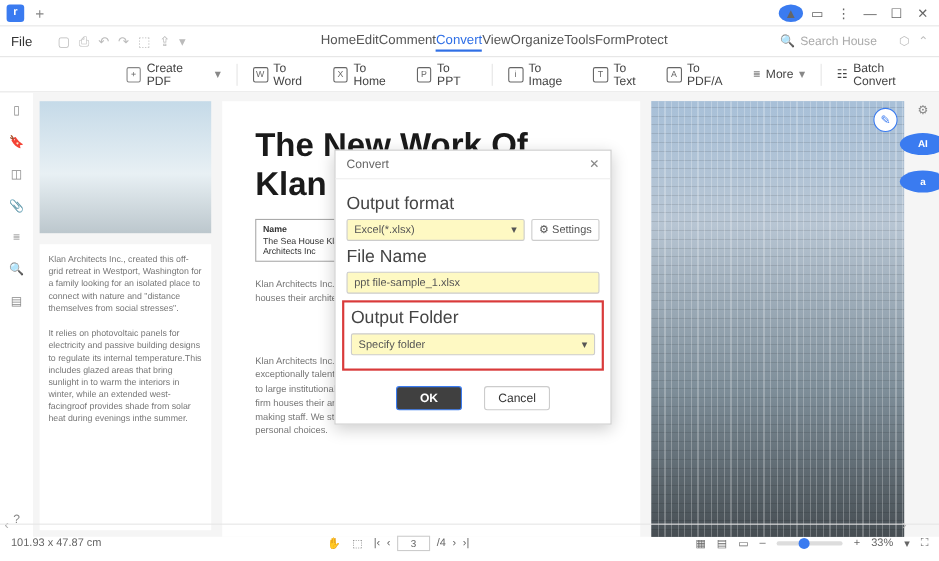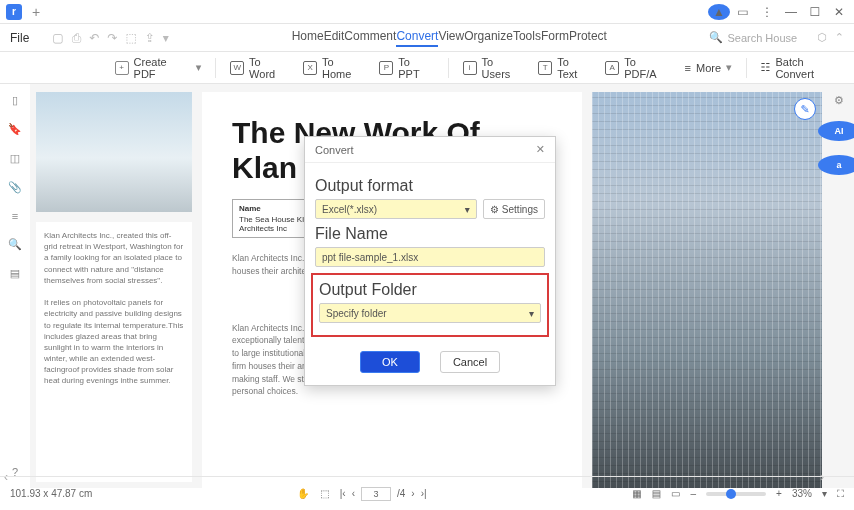--- a/index.html
+++ b/index.html
@@ -62,21 +62,21 @@
 .dlg-title .x{margin-left:auto;color:#888;cursor:pointer;}
 .dlg-body{padding:8px 10px 12px;}
 .dlg-body .lbl{font-size:16px;color:#444;margin:6px 0 4px;}
 .row{display:flex;gap:6px;align-items:center;}
 .sel,.inp{flex:1;border:1px solid #ccc;border-radius:2px;height:20px;padding:0 6px;font-size:10px;background:#fef9c3;display:flex;align-items:center;justify-content:space-between;color:#555;}
 .settings-btn{display:flex;align-items:center;gap:3px;border:1px solid #ccc;border-radius:2px;height:20px;padding:0 6px;font-size:10px;color:#555;}
 .highlight{border:2px solid #d93a3a;padding:6px;margin:6px -4px;}
 .dots{width:20px;height:20px;border:1px solid #ccc;border-radius:2px;display:flex;align-items:center;justify-content:center;font-size:10px;color:#555;}
 .btnrow{display:flex;justify-content:center;gap:20px;margin-top:14px;}
 .btn{min-width:60px;height:22px;border-radius:3px;border:1px solid #ccc;display:flex;align-items:center;justify-content:center;font-size:11px;cursor:pointer;}
-.btn.primary{background:#1d4ed8;color:#fff;border-color:#3a7bf0;}
+.btn.primary{background:#404040;color:#fff;border-color:#3a7bf0;font-weight:bold;}
 .scrollL{position:absolute;left:4px;bottom:26px;color:#aaa;font-size:12px;}
 .scrollR{position:absolute;right:30px;bottom:26px;color:#aaa;font-size:12px;}
 </style>
 </head>
 <body>
 
 <div class="titlebar">
   <div class="app-icon">r</div>
   <div class="plus">+</div>
   <div class="win-ctrl">
@@ -135,21 +135,21 @@
       <span class="ico">X</span>
       <span>To Home</span>
     </div>
   <div class="tbtn">
       <span class="ico">P</span>
       <span>To PPT</span>
     </div>
   <div class="tdivider"></div>
   <div class="tbtn">
       <span class="ico">i</span>
-      <span>To Users</span>
+      <span>To Image</span>
     </div>
   <div class="tbtn">
       <span class="ico">T</span>
       <span>To Text</span>
     </div>
   <div class="tbtn">
       <span class="ico">A</span>
       <span>To PDF/A</span>
     </div>
   <div class="tbtn">

